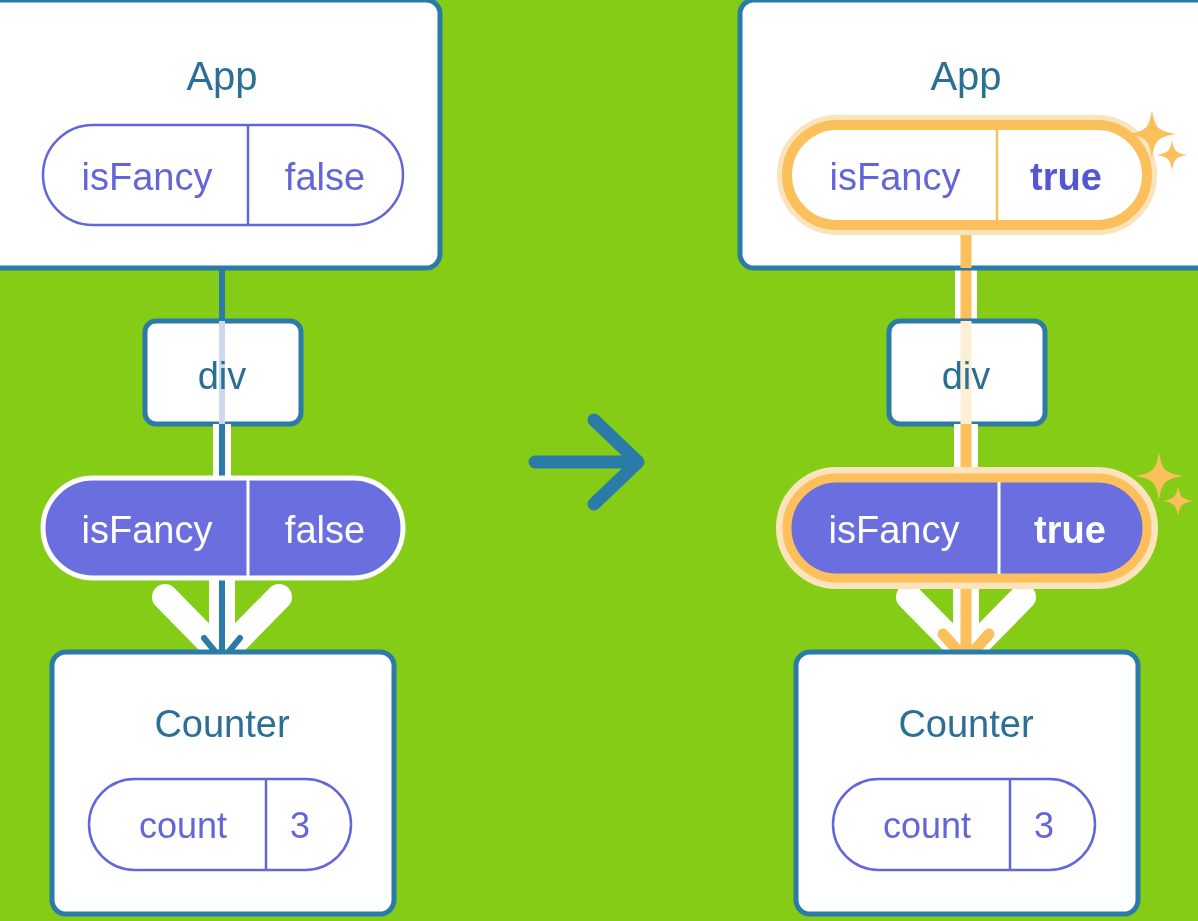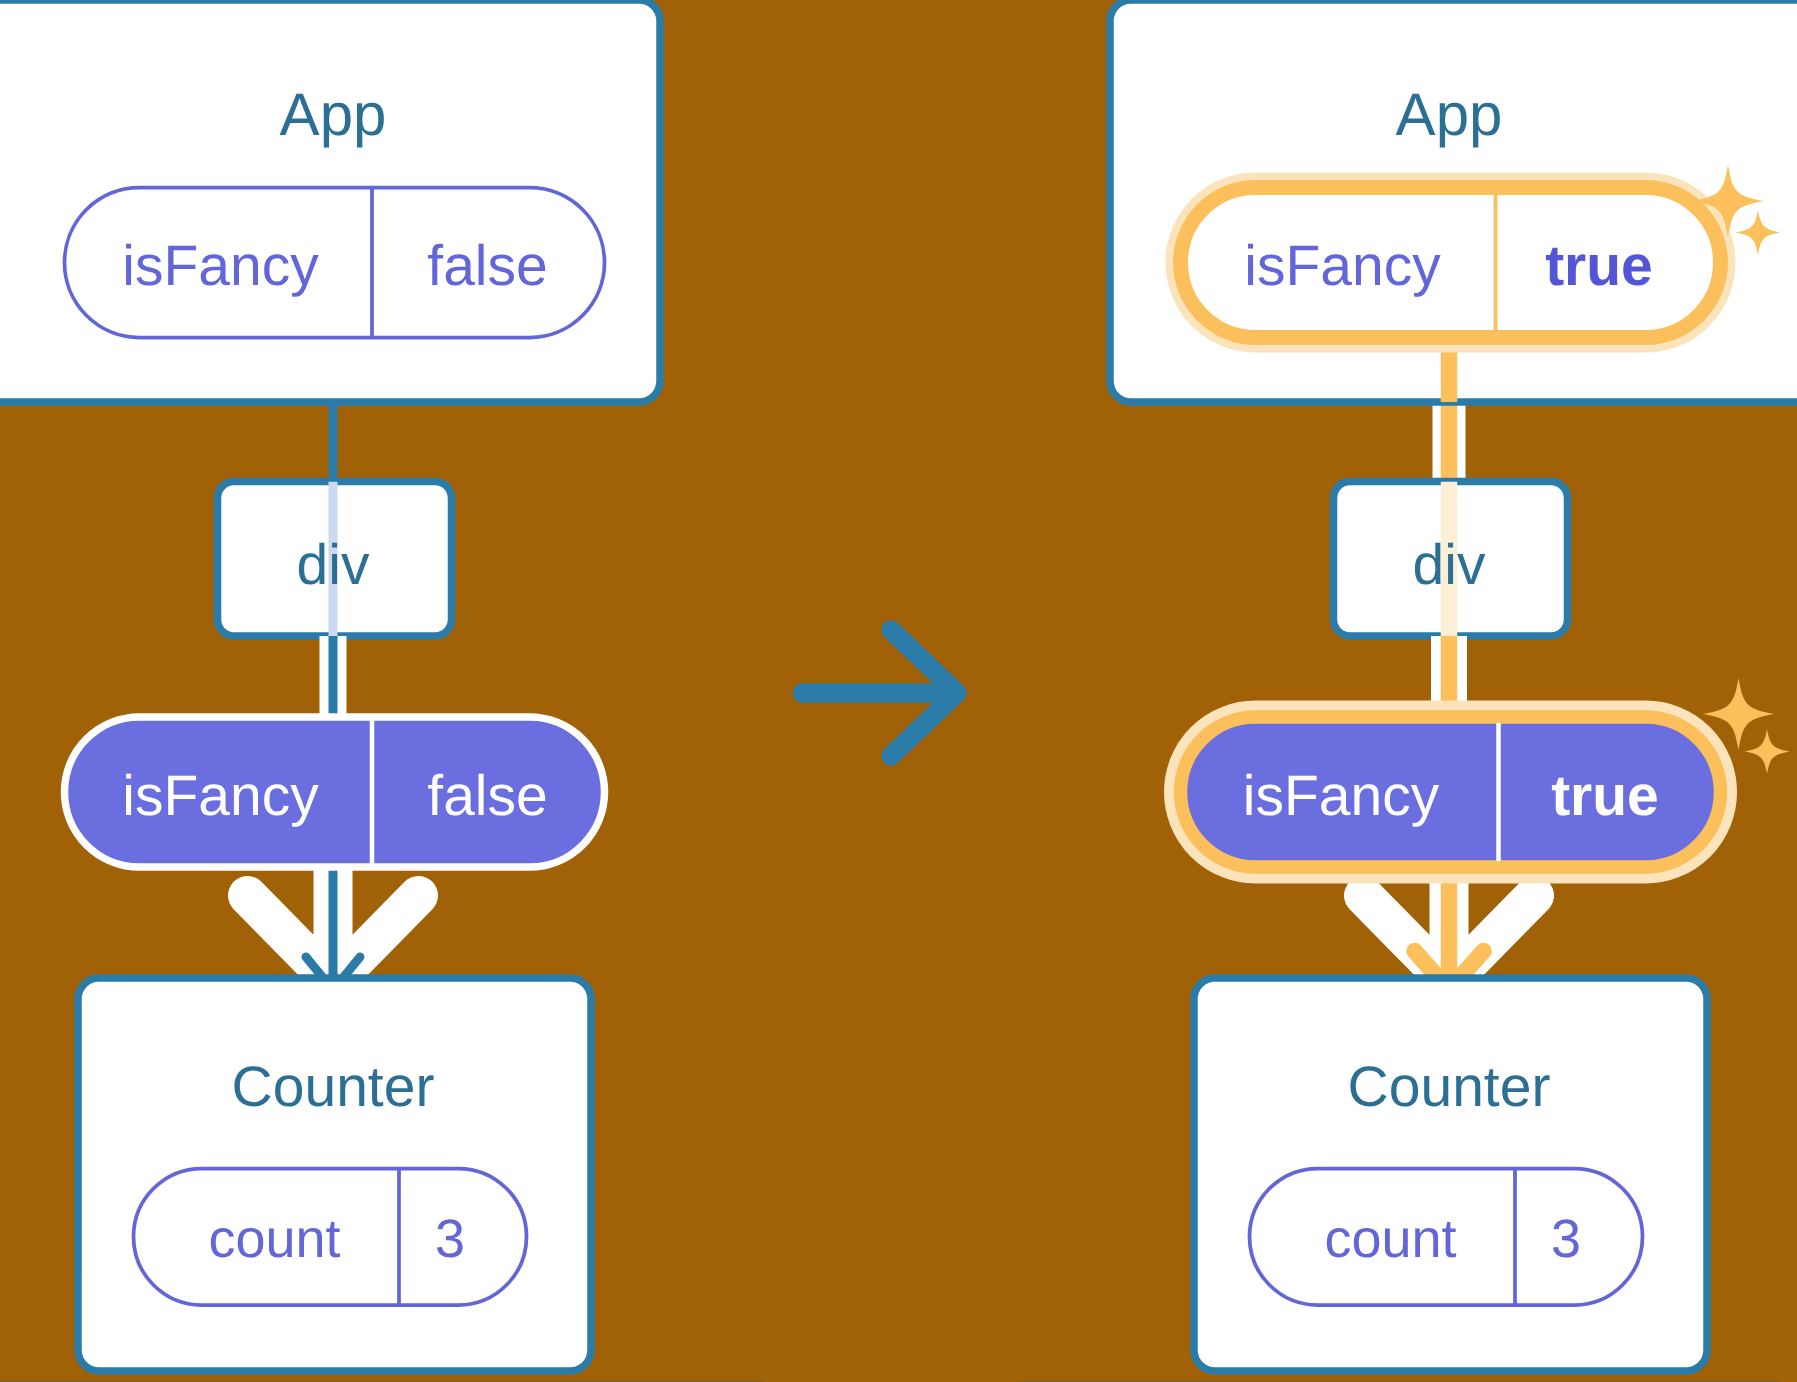--- a/index.html
+++ b/index.html
@@ -10,21 +10,21 @@
   body {
     width: 1198px;
     height: 921px;
     overflow: hidden;
     font-family: "Liberation Sans", sans-serif;
   }
   #stage {
     position: relative;
     width: 1198px;
     height: 921px;
-    background: #a16207;
+    background: #84cc16;
   }
   #stage svg {
     position: absolute;
     top: 0;
     left: 0;
   }
   .txt {
     font-family: "Liberation Sans", sans-serif;
   }
 </style>

